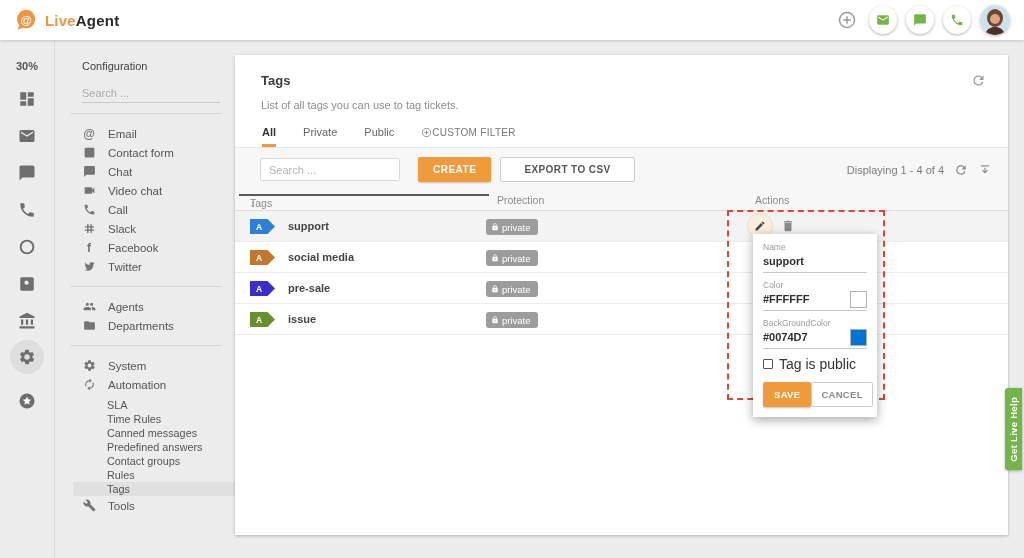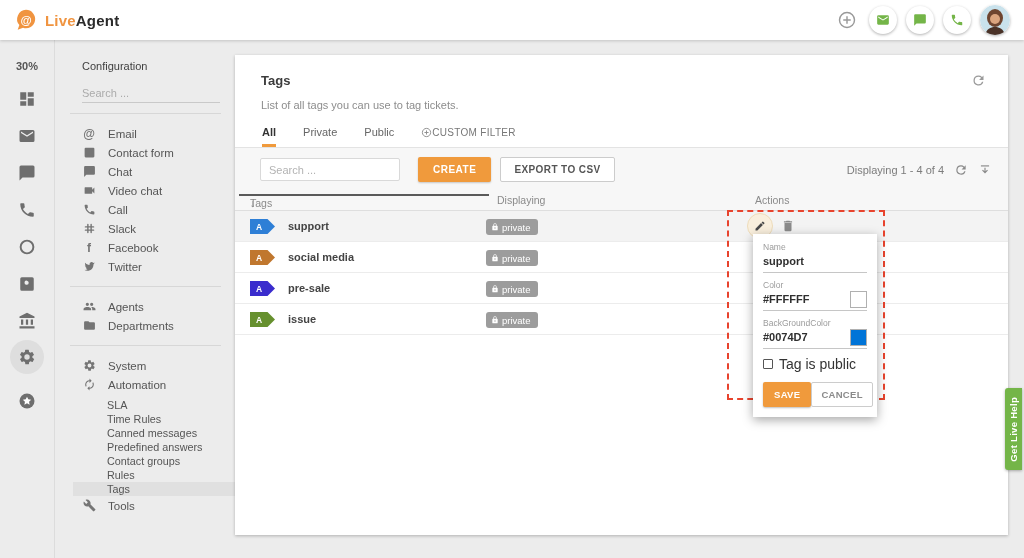--- a/index.html
+++ b/index.html
@@ -67,21 +67,21 @@
   .tab.filter svg { width:11px; height:11px; color:#8a8a8a; }
 
   .toolbar { height:43px; background:#f7f7f7; display:flex; align-items:center; padding:0 16px 0 25px; }
   .search-box { width:140px; height:23px; border:1px solid #d9d9d9; border-radius:2px; background:#fff;
     font-size:11px; padding:0 8px; color:#555; font-family:"Liberation Sans",sans-serif; }
   .search-box::placeholder { color:#b3b3b3; }
   .btn-create { margin-left:18px; background:var(--accent); color:#fff; border:0; border-radius:2px;
     font-size:10px; font-weight:bold; letter-spacing:.5px; padding:7px 15px; cursor:pointer;
     box-shadow:0 1px 2px rgba(0,0,0,.2); font-family:"Liberation Sans",sans-serif; }
   .btn-export { margin-left:9px; background:#fff; color:#555; border:1px solid #ccc; border-radius:2px;
-    font-size:10px; font-weight:bold; letter-spacing:.4px; padding:6px 13px; cursor:pointer; font-family:"Liberation Sans",sans-serif; }
+    font-size:10px; font-weight:bold; letter-spacing:.4px; padding:6px 23px; cursor:pointer; font-family:"Liberation Sans",sans-serif; }
   .toolbar-right { margin-left:auto; display:flex; align-items:center; gap:10px; color:#7c7c7c; font-size:11px; }
   .tb-ic { width:14px; height:14px; color:#8a8a8a; cursor:pointer; }
 
   .thead { position:relative; height:20px; background:#f7f7f7; border-bottom:1px solid #dedede;
     font-size:10.5px; color:#8a8a8a; }
   .thead span { position:absolute; top:3px; }
   .th-tags { left:15px; cursor:pointer; }
   .th-vis  { left:262px; }
   .th-act  { left:520px; }
   .sort-line { position:absolute; left:4px; bottom:-1px; width:250px; height:2px; background:#5a5a5a; }
@@ -387,21 +387,21 @@
             </svg>
         </span>
       </div>
     </div>
 
     <div class="thead">
       <span class="th-tags">
           <span>↓</span> 
           <span>Tags</span>
         </span>
-      <span class="th-vis">Displaying</span>
+      <span class="th-vis">Protection</span>
       <span class="th-act">Actions</span>
       <span class="sort-line"></span>
     </div>
 
     <div class="row first">
       <span class="chip" style="background: rgb(46, 127, 214);">A</span>
       <span class="row-name">support</span>
       <span class="badge">
         <svg viewBox="0 0 24 24" fill="currentColor">
             <path d="M18 8h-1V6a5 5 0 0 0-10 0v2H6a2 2 0 0 0-2 2v10a2 2 0 0 0 2 2h12a2 2 0 0 0 2-2V10a2 2 0 0 0-2-2zm-6 9a2 2 0 1 1 0-4 2 2 0 0 1 0 4zm3.1-9H8.9V6a3.1 3.1 0 0 1 6.2 0v2z"></path>

